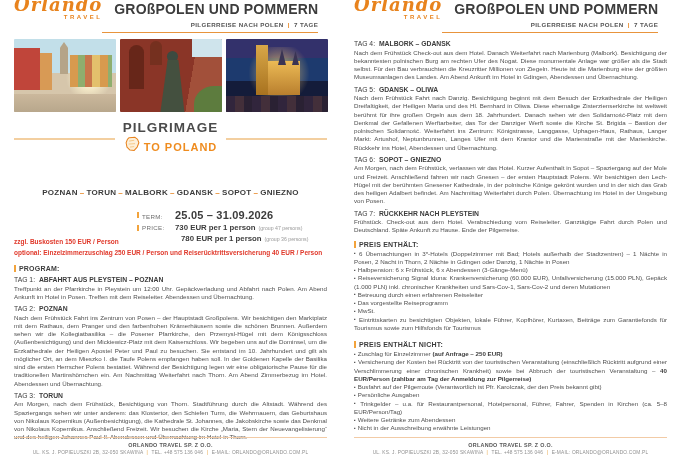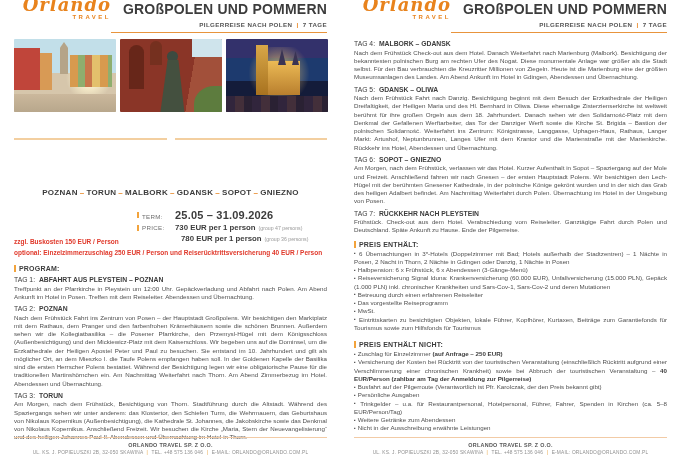--- a/index.html
+++ b/index.html
@@ -5,21 +5,21 @@
   html,body{margin:0;padding:0;}
   body{
     width:680px;height:460px;background:#ffffff;
     font-family:"Liberation Sans",sans-serif;color:#4f4f4f;
     overflow:hidden;
   }
   .sheet{display:flex;width:680px;height:460px;}
   .page{width:340px;box-sizing:border-box;position:relative;padding:0 13px 30px 14px;overflow:hidden;}
 
   
-  .page-hdr{display:flex;justify-content:flex-end;align-items:flex-start;height:36px;}
+  .page-hdr{display:flex;justify-content:flex-start;align-items:flex-start;height:36px;}
   .logo{margin-top:-4px;line-height:1;}
   .logo-script{font-family:"DejaVu Serif",serif;font-style:italic;font-weight:bold;color:#e8831d;font-size:18px;letter-spacing:1px;}
   .logo-sub{display:block;text-align:right;color:#e8831d;font-size:6px;font-weight:bold;letter-spacing:2.5px;margin-top:0px;}
   .hdr-right{text-align:right;padding-top:1px;}
   .hdr-title{font-size:14px;font-weight:bold;color:#3c3c3c;letter-spacing:.2px;white-space:nowrap;}
   .hdr-sub{font-size:6.2px;color:#555;margin-top:4px;font-weight:bold;letter-spacing:.4px;}
   .hdr-sub .sep{color:#e8831d;margin:0 2px;}
   .hdr-rule{height:0;border-bottom:1.6px solid #e8943c;margin-top:4px;width:216px;margin-left:auto;}
 
   
@@ -144,20 +144,32 @@
         <div class="pc-nave"></div>
         <div class="pc-tower"></div>
         <div class="pc-spire1"></div>
         <div class="pc-spire2"></div>
         <div class="pc-roofs"></div>
       </div>
     </div>
 
     <div class="badge">
       <div class="badge-line"></div>
+      <div class="badge-core">
+        <div class="badge-top">PILGRIMAGE</div>
+        <div class="badge-bottom">
+          <span>
+            <svg width="17" height="17" viewBox="0 0 20 20">
+              <path d="M6 2 L13 1.5 L16 4 L17.5 8 L15.5 13 L12 17 L7 16.5 L3.5 13 L2.5 8 L4 4 Z" fill="#fdf0da" stroke="#e8831d" stroke-width="1.2" stroke-linejoin="round"></path>
+              <path d="M6 6 L12 5 M5.5 9.5 L13 9 M7 13 L12 12.5" stroke="#f0b763" stroke-width="0.8" fill="none"></path>
+            </svg>
+          </span>
+          <span class="badge-bottom-text">TO POLAND</span>
+        </div>
+      </div>
       <div class="badge-line"></div>
     </div>
 
     <div class="route">
       <span>POZNAN</span><span class="dash">–</span><span>TORUN</span><span class="dash">–</span><span>MALBORK</span><span class="dash">–</span><span>GDANSK</span><span class="dash">–</span><span>SOPOT</span><span class="dash">–</span><span>GNIEZNO</span>
     </div>
 
     <div class="price-area">
       <div class="price-left">
         <div class="red-note">zzgl. Buskosten 150 EUR / Person</div>

